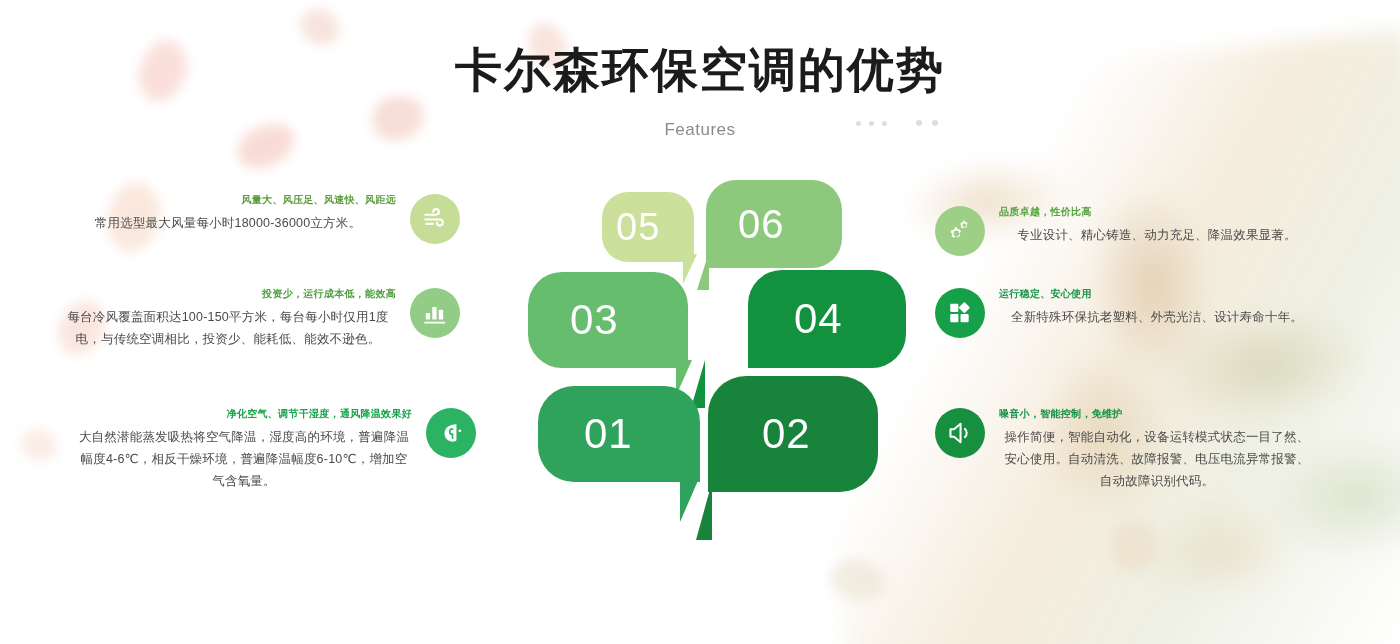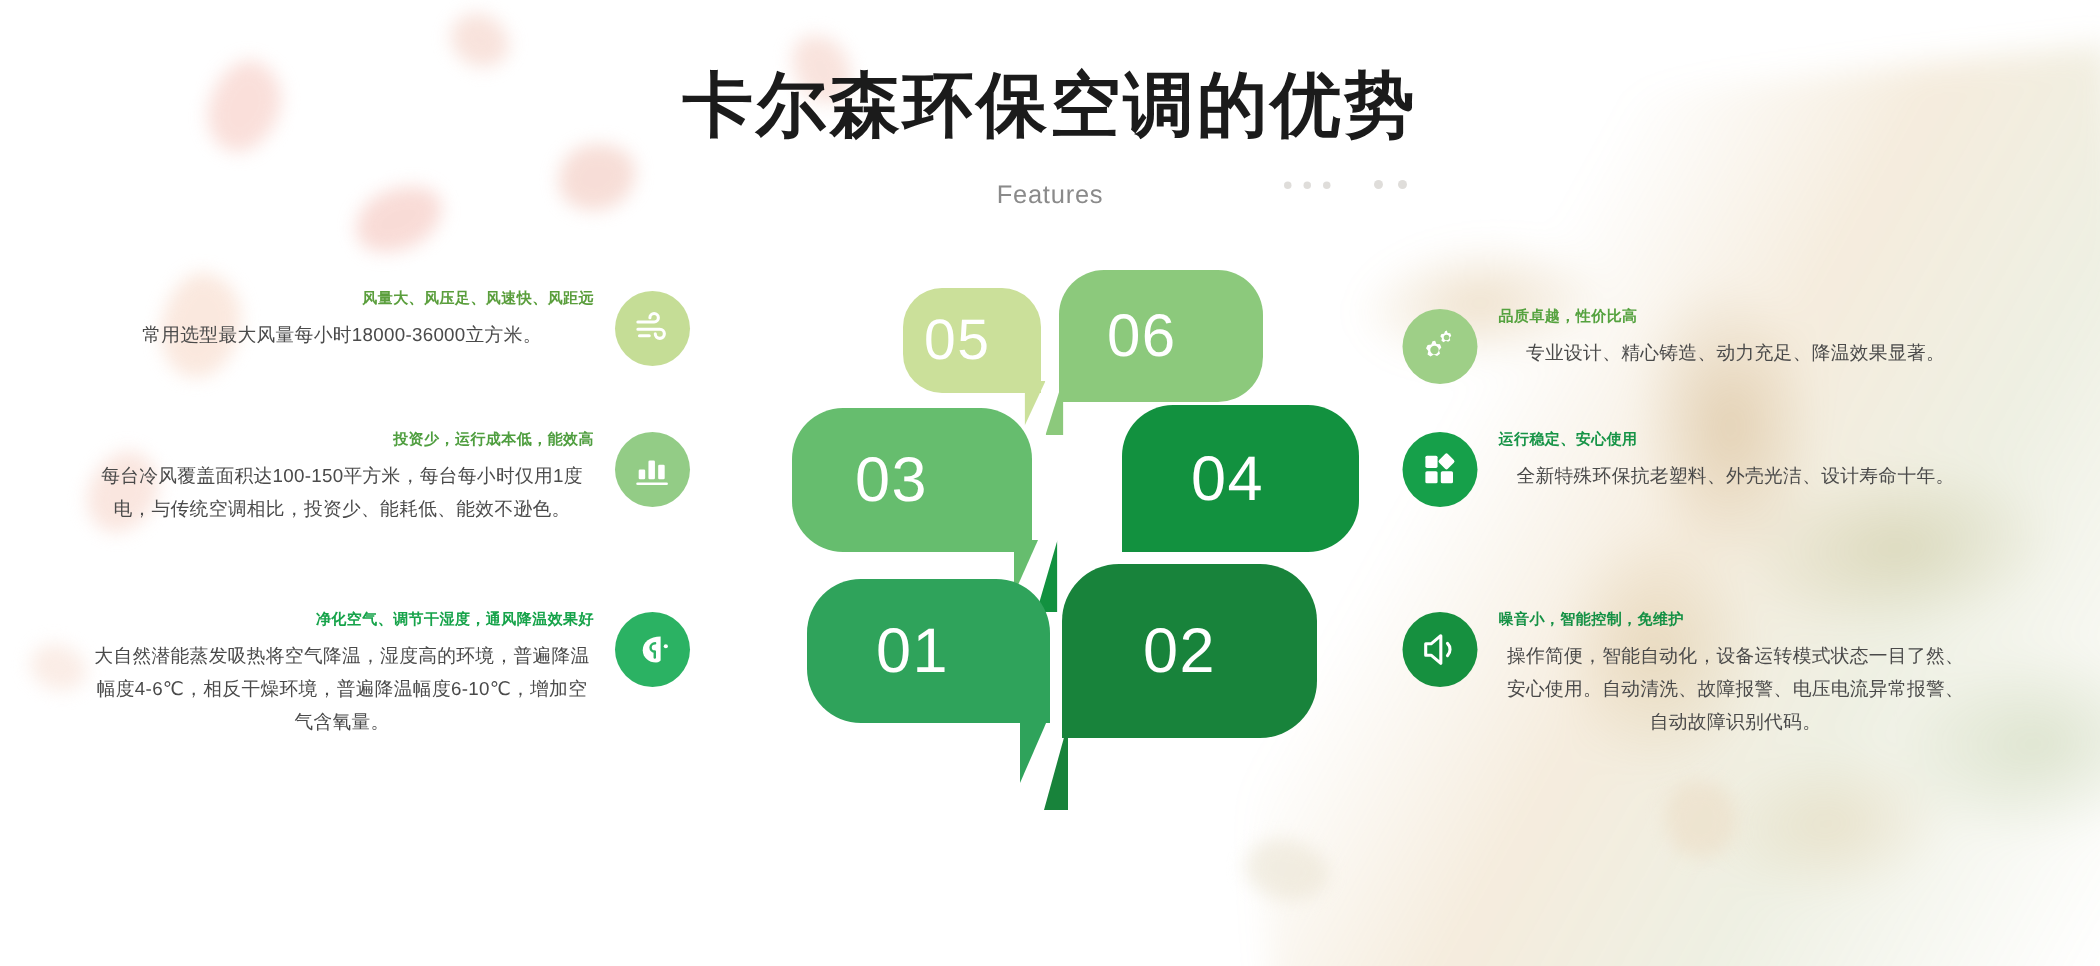--- a/index.html
+++ b/index.html
@@ -157,21 +157,21 @@
     border-radius: 50%;
     flex: 0 0 50px;
     display: flex; align-items: center; justify-content: center;
     margin-top: 2px;
   }
   .f-icon svg { width: 26px; height: 26px; display: block; }
 
   
   #feat-05 { left: 60px;  top: 192px; }
   #feat-03 { left: 60px;  top: 286px; }
-  #feat-01 { left: 60px;  top: 406px; }
+  #feat-01 { left: 76px;  top: 406px; }
   #feat-06 { left: 935px; top: 204px; }
   #feat-04 { left: 935px; top: 286px; }
   #feat-02 { left: 935px; top: 406px; }
 </style>
 </head>
 <body>
 
 <div id="page">
 
   <div class="bg-layer bg-autumn"></div>

